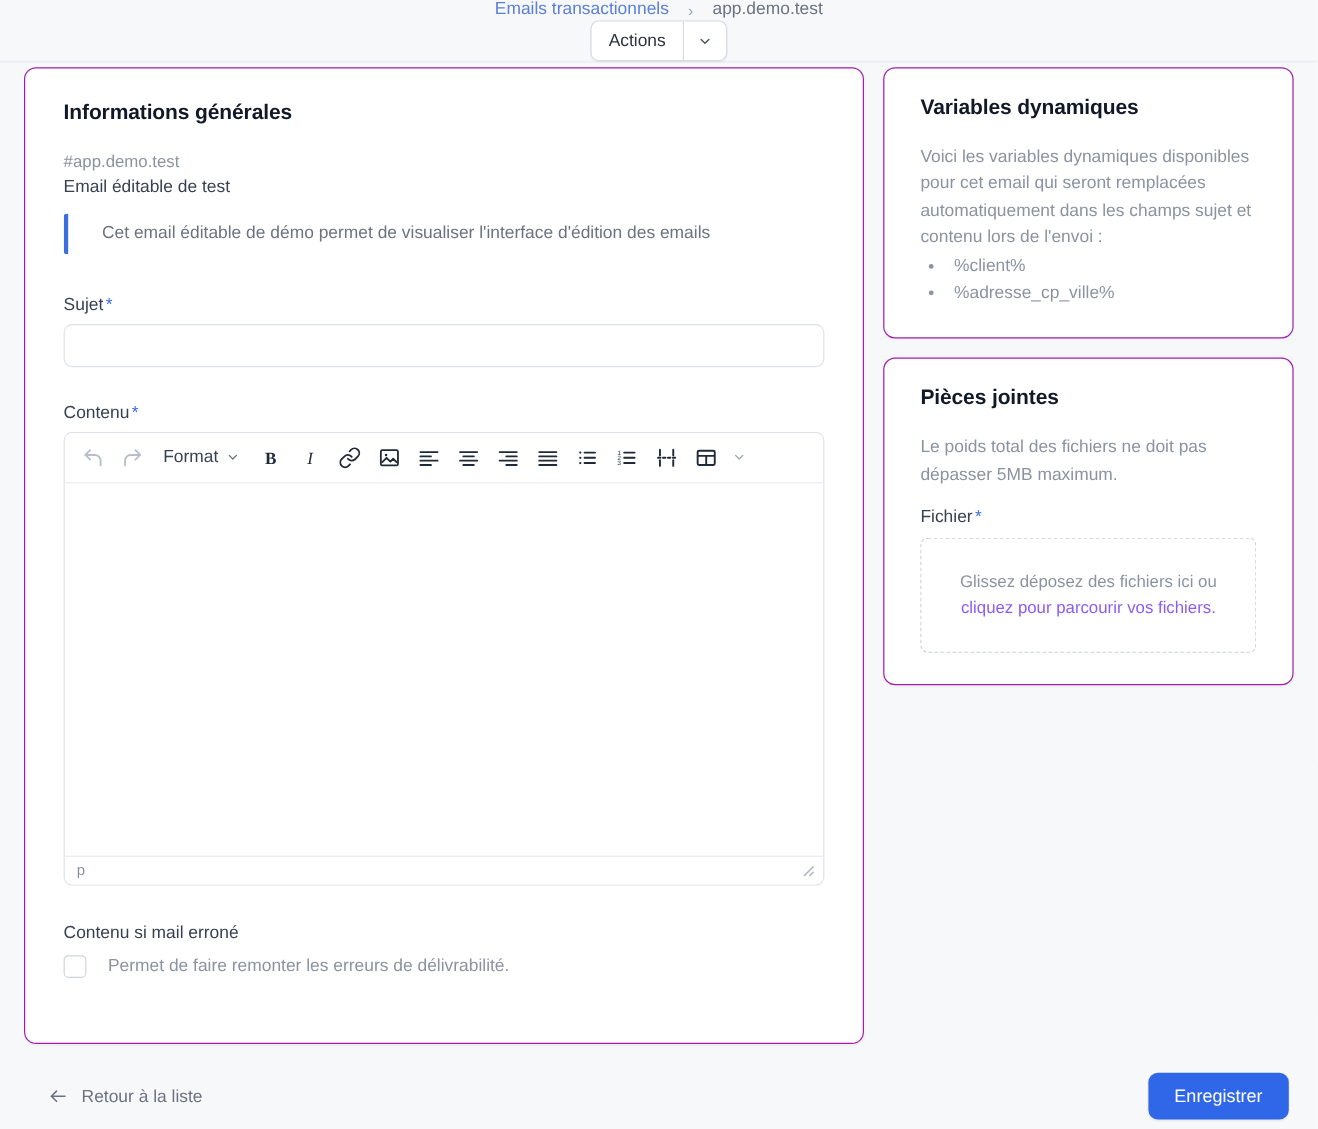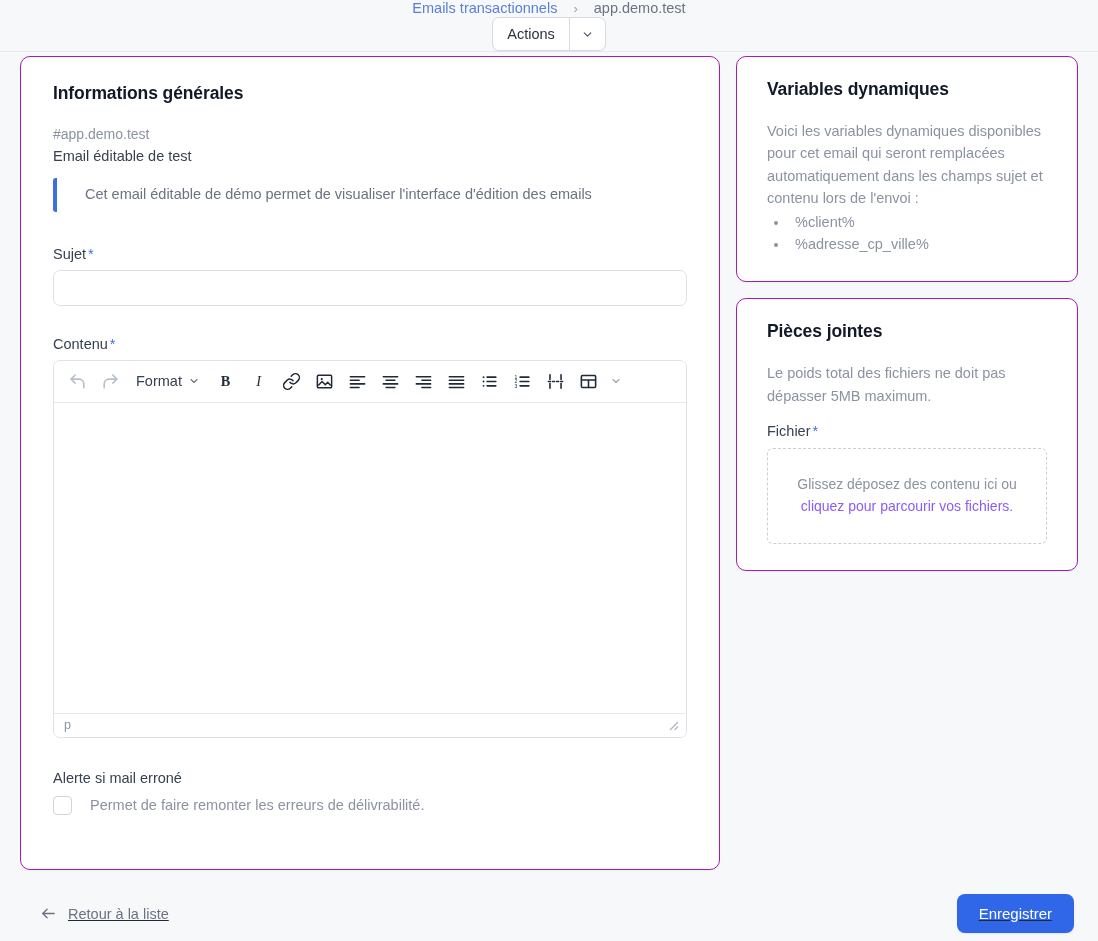--- a/index.html
+++ b/index.html
@@ -256,21 +256,20 @@
     cursor: pointer;
     background: #fff;
   }
   .dz-link { color: #8b5cf6; }
 
   
   .footer {
     display: flex;
     justify-content: space-between;
     padding: 24px 24px 0 40px;
-    text-decoration: underline;
   }
   .back-link {
     display: inline-flex;
     align-items: center;
     gap: 11px;
     font-size: 14.5px;
     color: #6b7280;
     text-decoration: none;
     cursor: pointer;
   }
@@ -477,21 +476,21 @@
           <span>p</span>
           <svg class="resize-grip" viewBox="0 0 14 14">
             <line x1="12" y1="4" x2="4" y2="12" stroke="#b0b7c3" stroke-width="1.3"></line>
             <line x1="12" y1="8.5" x2="8.5" y2="12" stroke="#b0b7c3" stroke-width="1.3"></line>
           </svg>
         </div>
       </div>
 
       
       <div class="chk-section">
-        <p class="chk-title">Alerte si mail erroné</p>
+        <p class="chk-title">Contenu si mail erroné</p>
         <div class="chk-row">
           <span class="chk-box"></span>
           <span class="chk-label">Permet de faire remonter les erreurs de délivrabilité.</span>
         </div>
       </div>
 
     </div>
   </div>
 
   <div class="col-side side">
@@ -505,21 +504,21 @@
       </ul>
     </div>
 
     <div class="card card-side">
       <h2 class="card-title">Pièces jointes</h2>
       <p class="side-text">Le poids total des fichiers ne doit pas dépasser 5MB maximum.</p>
       <label class="fichier-label">
         <span>Fichier</span><span class="req">*</span>
       </label>
       <div class="dropzone">
-        <span>Glissez déposez des contenu ici ou</span><br>
+        <span>Glissez déposez des fichiers ici ou</span><br>
         <span class="dz-link">cliquez pour parcourir vos fichiers.</span>
       </div>
     </div>
 
   </div>
 </div>
 
 <div class="footer">
   <a class="back-link" href="#">
     <svg width="17" height="17" viewBox="0 0 24 24" fill="none" stroke="#6b7280" stroke-width="1.9" stroke-linecap="round" stroke-linejoin="round">

